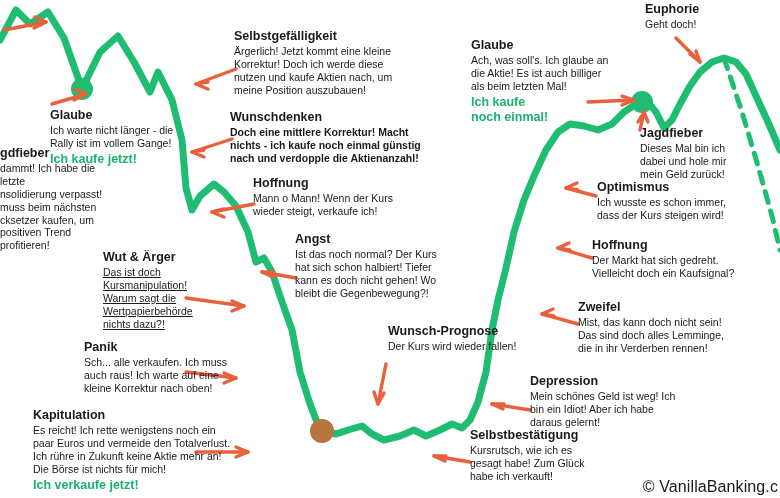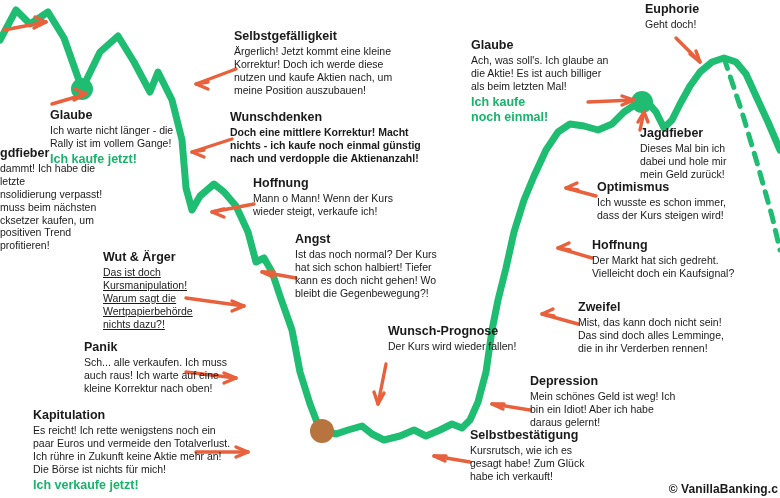--- a/index.html
+++ b/index.html
@@ -9,21 +9,21 @@
     font-family:"Liberation Sans", sans-serif;
     overflow:hidden;
     position:relative;
   }
   #stage{position:absolute;left:0;top:0;width:780px;height:498px;overflow:hidden;}
   svg.layer{position:absolute;left:0;top:0;width:780px;height:498px;}
   .ann{position:absolute;}
   .ann .ttl{font-weight:bold;font-size:12.5px;color:#1a1a1a;line-height:1.15;margin-bottom:2px;}
   .ann .txt{font-size:10.5px;color:#1a1a1a;line-height:1.22;}
   .ann .hl{font-size:12.5px;font-weight:bold;color:#19b36b;line-height:1.2;margin-top:2px;}
-  .credit{position:absolute;right:2px;bottom:2px;font-size:12px;font-weight:bold;color:#1a1a1a;letter-spacing:0.1px;}
+  .credit{position:absolute;right:2px;bottom:2px;font-size:16px;font-weight:normal;color:#1a1a1a;letter-spacing:0.1px;}
 </style>
 </head>
 <body>
 
 <div id="stage">
 
   <svg class="layer" viewBox="0 0 780 498">
 
     <g>
       <polyline fill="none" stroke="#1fbd72" stroke-width="7" stroke-linejoin="round" stroke-linecap="round" points="0,40 16,10 30,24 48,12 64,38 82,89 100,52 118,36 134,62 150,92 158,72 172,100 182,140 186,188 192,210 200,196 214,184 224,192 236,206 248,232 256,262 264,258 272,272 280,296 292,330 300,372 310,404 320,430 336,434 348,430 362,426 372,434 384,440 400,436 414,430 426,436 440,430 452,424 462,428 470,420 478,402 486,372 492,330 498,300 506,268 514,232 524,200 534,176 546,150 558,132 570,124 584,126 598,130 612,124 624,112 636,104 646,100 656,112 664,128 672,120 680,104 690,86 700,72 712,62 724,58 736,62 746,74 756,96 768,122 780,150"></polyline>

